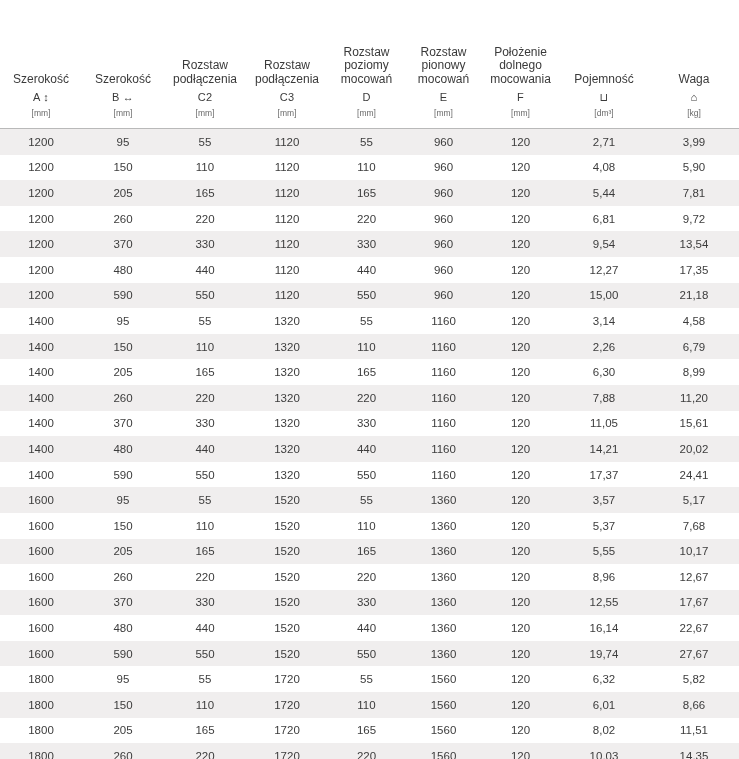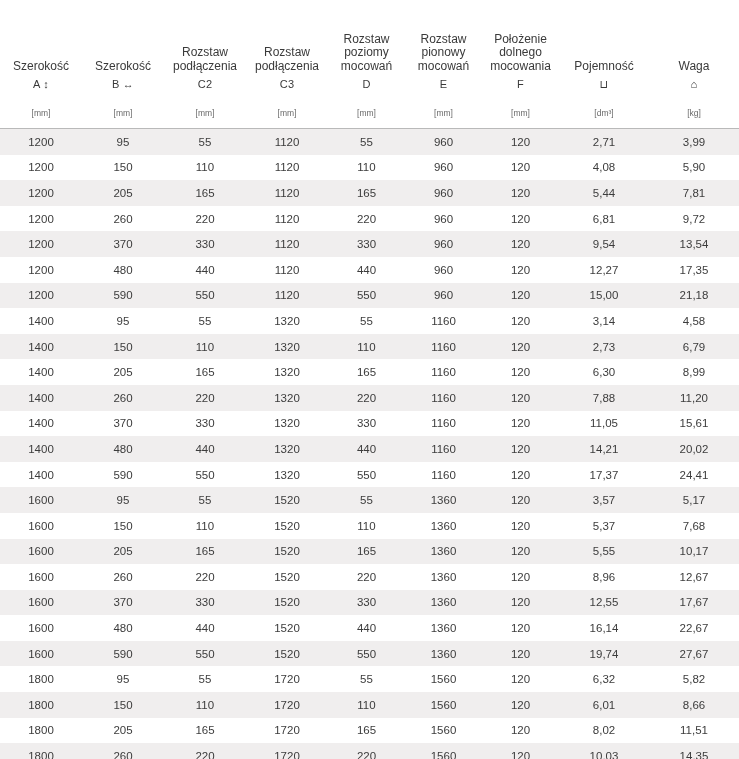--- a/index.html
+++ b/index.html
@@ -54,21 +54,21 @@
   .hdr-code {
     font-size: 11px;
     color: #3a3a3a;
     margin-top: 5px;
     line-height: 12px;
     letter-spacing: 0.2px;
   }
   .hdr-unit {
     font-size: 8.5px;
     color: #6a6a6a;
-    margin-top: 18px;
+    margin-top: 5px;
     line-height: 10px;
   }
   .glyph {
     font-size: 11px;
     line-height: 11px;
   }
 
   tbody td {
     text-align: center;
     font-size: 11.5px;
@@ -256,21 +256,21 @@
         <td>4,58</td>
       </tr>
       <tr class="odd">
         <td>1400</td>
         <td>150</td>
         <td>110</td>
         <td>1320</td>
         <td>110</td>
         <td>1160</td>
         <td>120</td>
-        <td>2,73</td>
+        <td>2,26</td>
         <td>6,79</td>
       </tr>
       <tr class="even">
         <td>1400</td>
         <td>205</td>
         <td>165</td>
         <td>1320</td>
         <td>165</td>
         <td>1160</td>
         <td>120</td>

